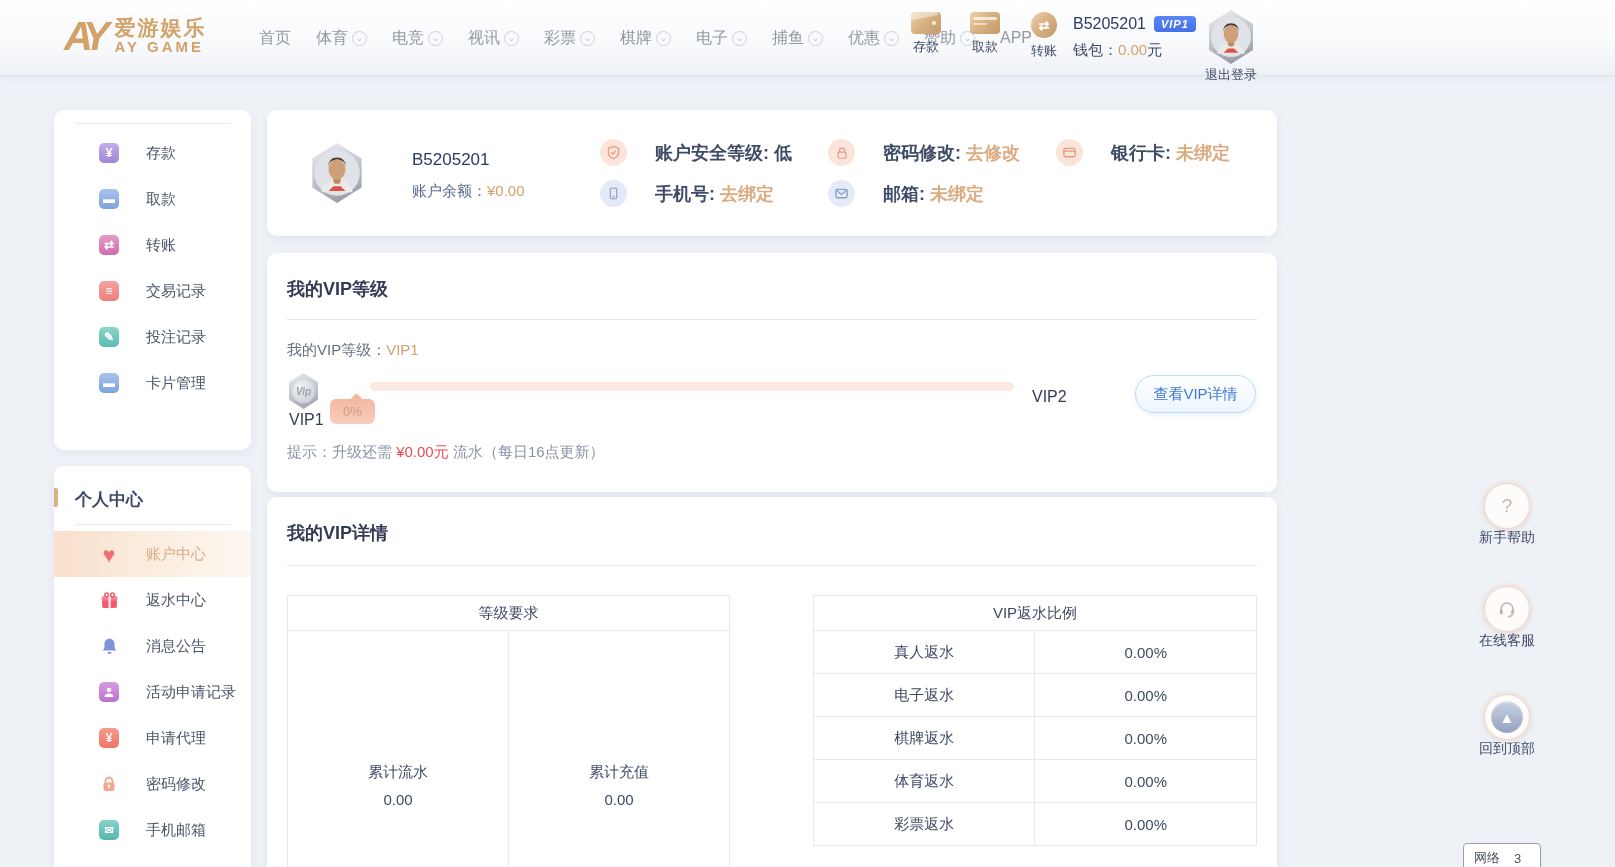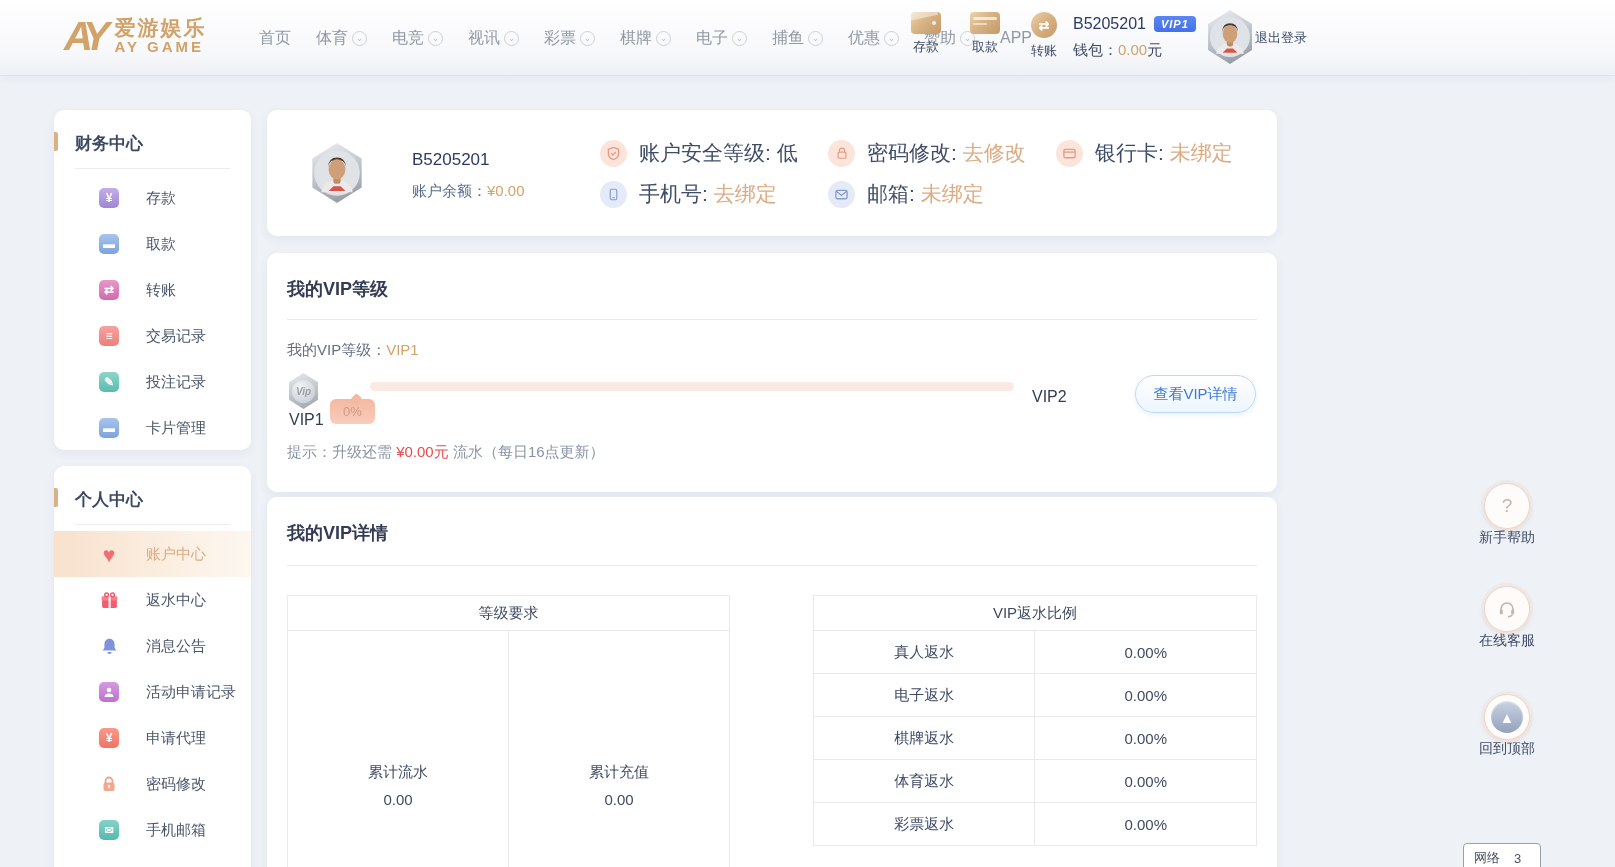--- a/index.html
+++ b/index.html
@@ -52,21 +52,21 @@
   .user-block { position:absolute; left:1073px; top:15px; }
   .user-row { display:flex; align-items:center; gap:8px; }
   .user-id { font-size:16px; color:#2c3a64; }
   .vip-badge {
     background:linear-gradient(180deg,#5b87f5,#4470e8); color:#fff;
     font-size:11px; font-weight:bold; font-style:italic;
     border-radius:4px; padding:2px 7px; letter-spacing:1px;
   }
   .wallet-row { margin-top:8px; font-size:15px; color:#3d4a66; }
   .wallet-amount { color:#d2a269; }
-  .avatar-block { position:absolute; left:1205px; top:10px; display:flex; flex-direction:row; align-items:center; cursor:pointer; }
+  .avatar-block { position:absolute; left:1205px; top:10px; display:flex; flex-direction:column; align-items:center; cursor:pointer; }
   .hex-avatar {
     width:50px; height:54px;
     clip-path:polygon(50% 0%, 94% 26%, 94% 74%, 50% 100%, 6% 74%, 6% 26%);
     background:linear-gradient(160deg,#f0f1f4 0%,#b9bec6 55%,#888e98 100%);
     display:flex; align-items:center; justify-content:center;
   }
   .hex-avatar svg { display:block; }
   .logout-label { font-size:13px; color:#3d4a66; margin-top:2px; }
 
   
@@ -106,21 +106,21 @@
   .card-vipdetail { top:497px; height:420px; }
 
   
   .profile-hex { position:absolute; left:42px; top:33px; width:56px; height:60px;
     clip-path:polygon(50% 0%, 94% 26%, 94% 74%, 50% 100%, 6% 74%, 6% 26%);
     background:linear-gradient(160deg,#f0f1f4 0%,#b9bec6 55%,#8a909a 100%);
     display:flex; align-items:center; justify-content:center; }
   .profile-name { position:absolute; left:145px; top:40px; font-size:17px; color:#2c3a64; }
   .profile-balance { position:absolute; left:145px; top:72px; font-size:15px; color:#5b6c8e; }
   .profile-balance .gold { color:#d2a269; }
-  .info-item { position:absolute; display:flex; align-items:center; gap:12px; font-size:21px; color:#3f4c68; white-space:nowrap; }
+  .info-item { position:absolute; display:flex; align-items:center; gap:28px; font-size:18px; color:#3f4c68; white-space:nowrap;font-weight:bold; }
   .info-icon { width:27px; height:27px; border-radius:50%; display:flex; align-items:center; justify-content:center; flex:none; }
   .info-icon.peach { background:#fbe4da; }
   .info-icon.lavender { background:#e4eaf8; }
   .link-gold { color:#ddab80; cursor:pointer; }
   .pos-security { left:333px; top:29px; }
   .pos-password { left:561px; top:29px; }
   .pos-bankcard { left:789px; top:29px; }
   .pos-phone    { left:333px; top:70px; }
   .pos-email    { left:561px; top:70px; }
 
@@ -279,21 +279,20 @@
         <rect x="17" y="23" width="6" height="6" rx="2" fill="#c08a62"></rect>
         <ellipse cx="20" cy="17" rx="7" ry="8.5" fill="#cf9f78"></ellipse>
         <path d="M12.5 15 q0.5-8 7.5-8 q7 0 7.5 8 q-1-4-3-5 q-3-1.5-4.5-1.5 q-1.5 0-4.5 1.5 q-2 1-3 5z" fill="#4a3b2e"></path>
       </svg>
     </div>
     <span class="logout-label">退出登录</span>
   </div>
 </div>
 
 <div class="side-card finance">
-  <div class="side-title">财务中心</div>
   <div class="side-divider"></div>
   <div class="side-item">
     <span class="si-icon">
         <span class="si-box ic-deposit">¥</span>
       </span>
     <span class="si-label">存款</span>
   </div>
   <div class="side-item">
     <span class="si-icon">
         <span class="si-box ic-withdraw">▬</span>

